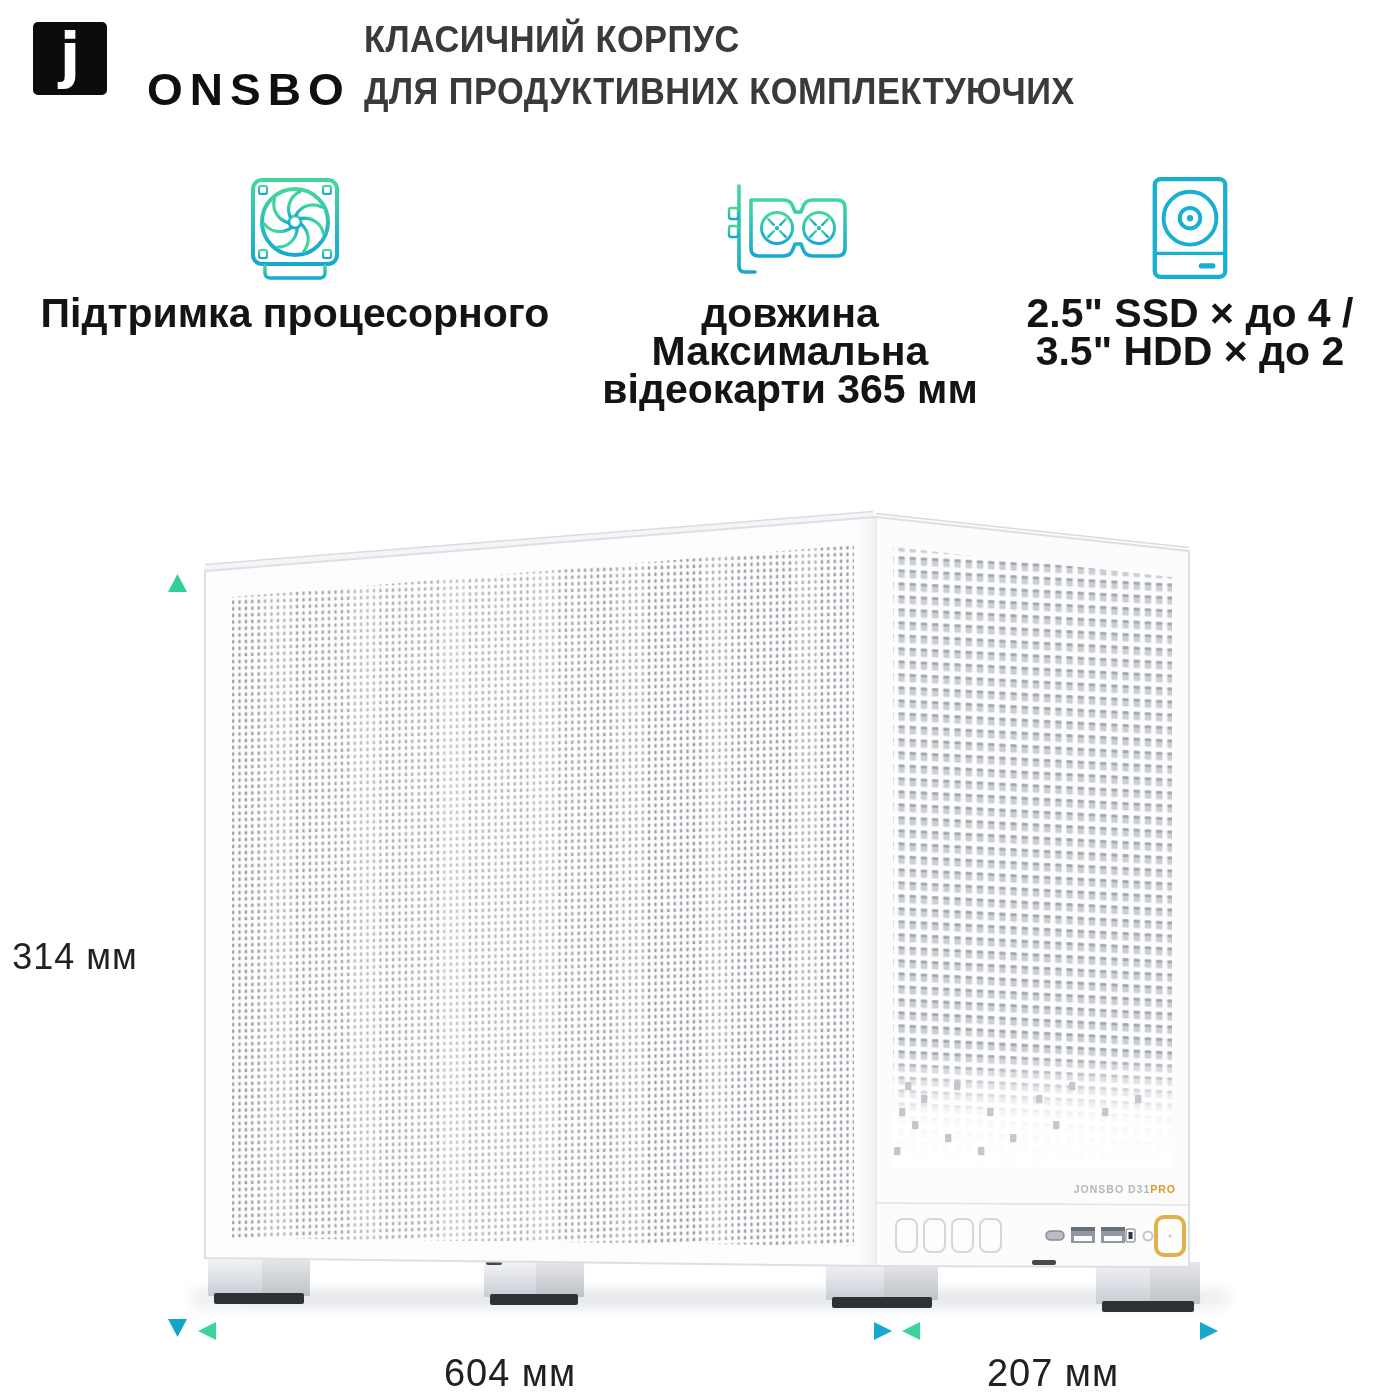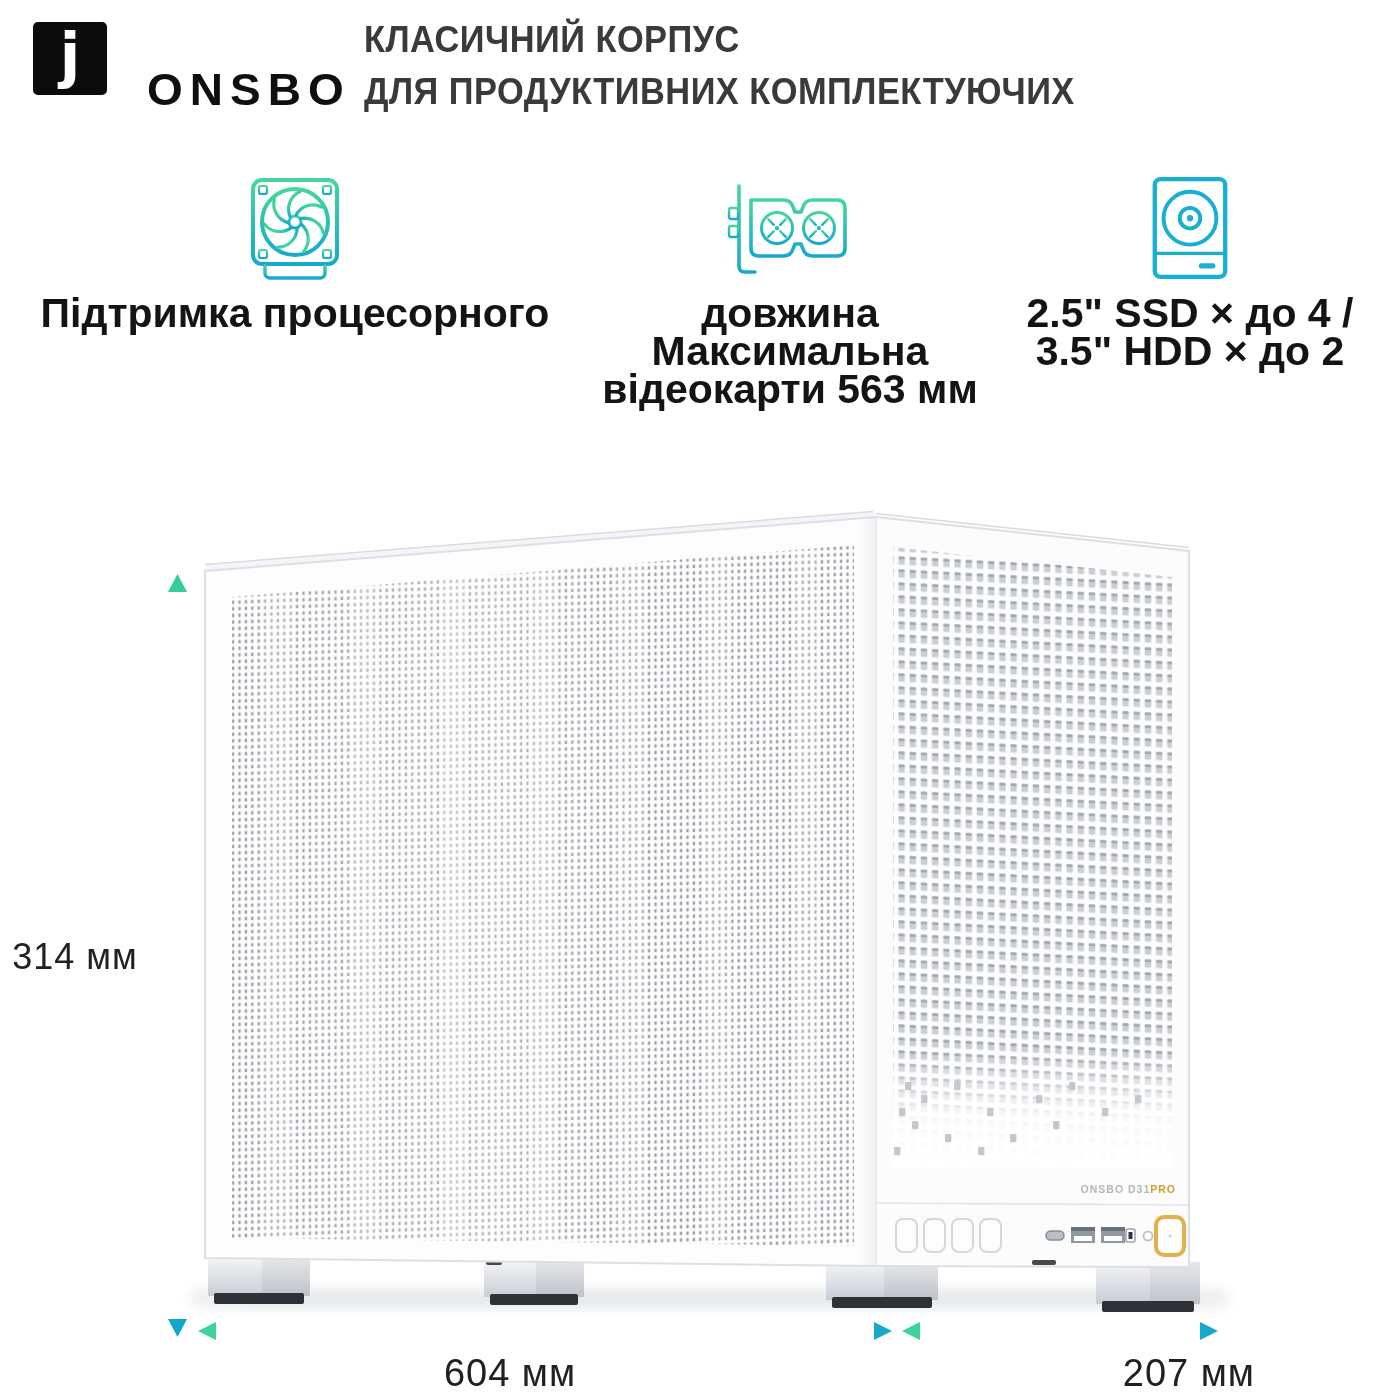--- a/index.html
+++ b/index.html
@@ -37,21 +37,21 @@
   .feature-3{left:985px;width:410px;}
   
   .case-svg{position:absolute;left:0;top:480px;}
   
   .dim-label{
     position:absolute;color:#212124;font-size:38px;font-weight:500;
     letter-spacing:1px;text-align:center;white-space:nowrap;
   }
   .dim-height{left:0;top:936px;width:150px;font-size:36px;}
   .dim-width{left:350px;top:1352px;width:320px;}
-  .dim-depth{left:935px;top:1352px;width:320px;text-align:right;}
+  .dim-depth{left:893px;top:1352px;width:320px;}
   
   .model-label{
     position:absolute;left:900px;top:1183px;width:276px;text-align:right;
     font-size:10.5px;letter-spacing:1px;color:#b3b7bd;font-weight:700;
   }
   .model-label .suffix{color:#d99c2b;}
 </style>
 </head>
 <body>
 
@@ -134,21 +134,21 @@
           <line x1="93.5" y1="50" x2="85.5" y2="50"></line>
             <line x1="90.8" y1="46.8" x2="85.2" y2="41.2"></line>
         </g>
         <circle cx="52" cy="50" r="2.2" fill="url(#gTeal2)" stroke="none"></circle>
         <circle cx="94" cy="50" r="2.2" fill="url(#gTeal2)" stroke="none"></circle>
       </g>
     </svg>
   </div>
   <div class="f-line">довжина</div>
   <div class="f-line">Максимальна</div>
-  <div class="f-line">відеокарти 563 мм</div>
+  <div class="f-line">відеокарти 365 мм</div>
 </div>
 
 <div class="feature feature-3">
   <div class="icon-wrap">
     <svg width="90" height="112" viewBox="0 0 92 112" fill="none">
       <g stroke="#17AFD2" stroke-linecap="round" stroke-linejoin="round">
         <rect x="10" y="6" width="72" height="100" rx="6" stroke-width="4.4"></rect>
         <circle cx="46" cy="46" r="27" stroke-width="4"></circle>
         <circle cx="46" cy="46" r="10.5" stroke-width="4"></circle>
         <circle cx="46" cy="46" r="3.2" fill="#17AFD2" stroke="none"></circle>
@@ -333,18 +333,18 @@
     <polygon points="892,1331 874,1322 874,1340" fill="#16A9CD"></polygon>
   </g>
   <g>
     <line x1="916" y1="1331" x2="1204" y2="1331" stroke="url(#dimH)" stroke-width="3.2"></line>
     <polygon points="902,1331 920,1322 920,1340" fill="#3BD59A"></polygon>
     <polygon points="1218,1331 1200,1322 1200,1340" fill="#16A9CD"></polygon>
   </g>
 </svg>
 
 <div class="model-label">
-  <span>ONSBO D31</span><span class="suffix">PRO</span>
+  <span>JONSBO D31</span><span class="suffix">PRO</span>
 </div>
 
 <div class="dim-label dim-height">314 мм</div>
 <div class="dim-label dim-width">604 мм</div>
 <div class="dim-label dim-depth">207 мм</div>
 
 </body></html>

